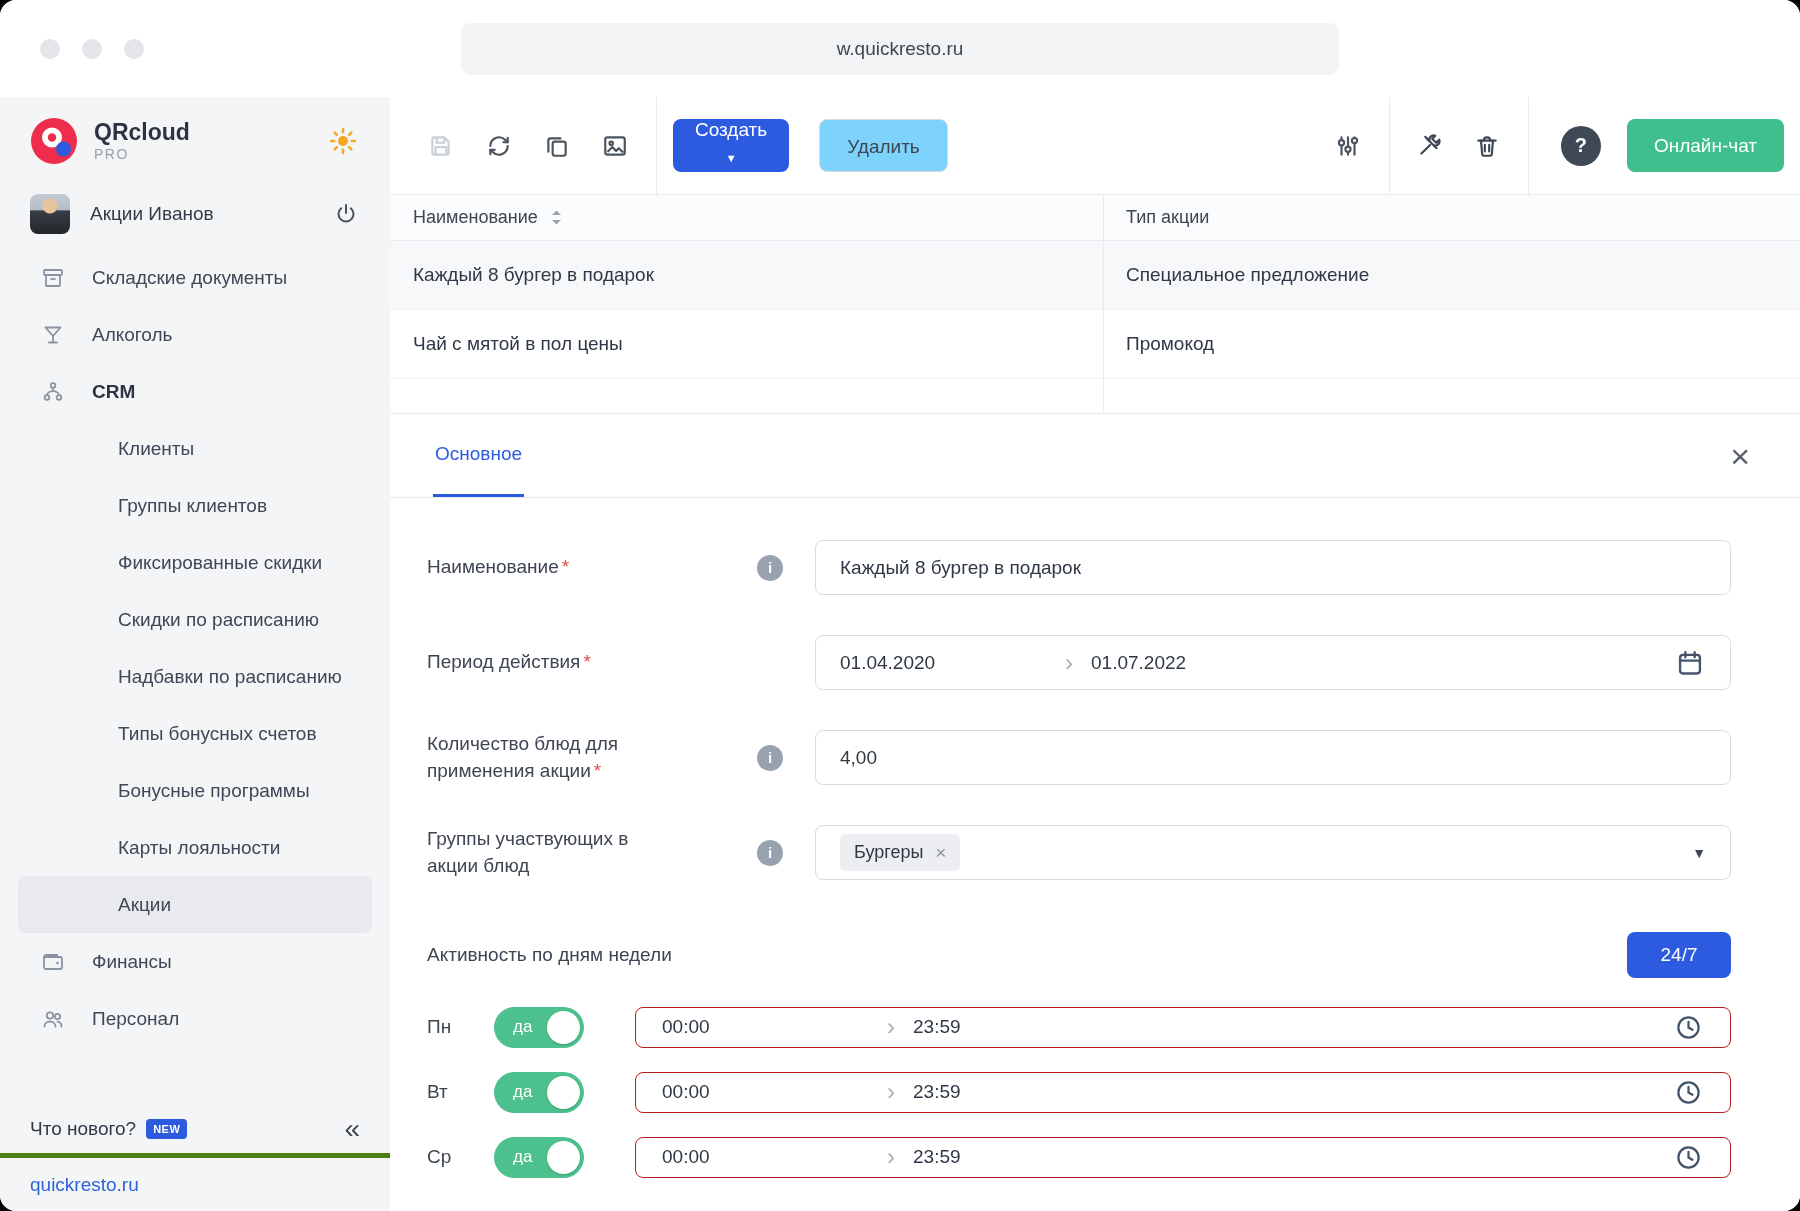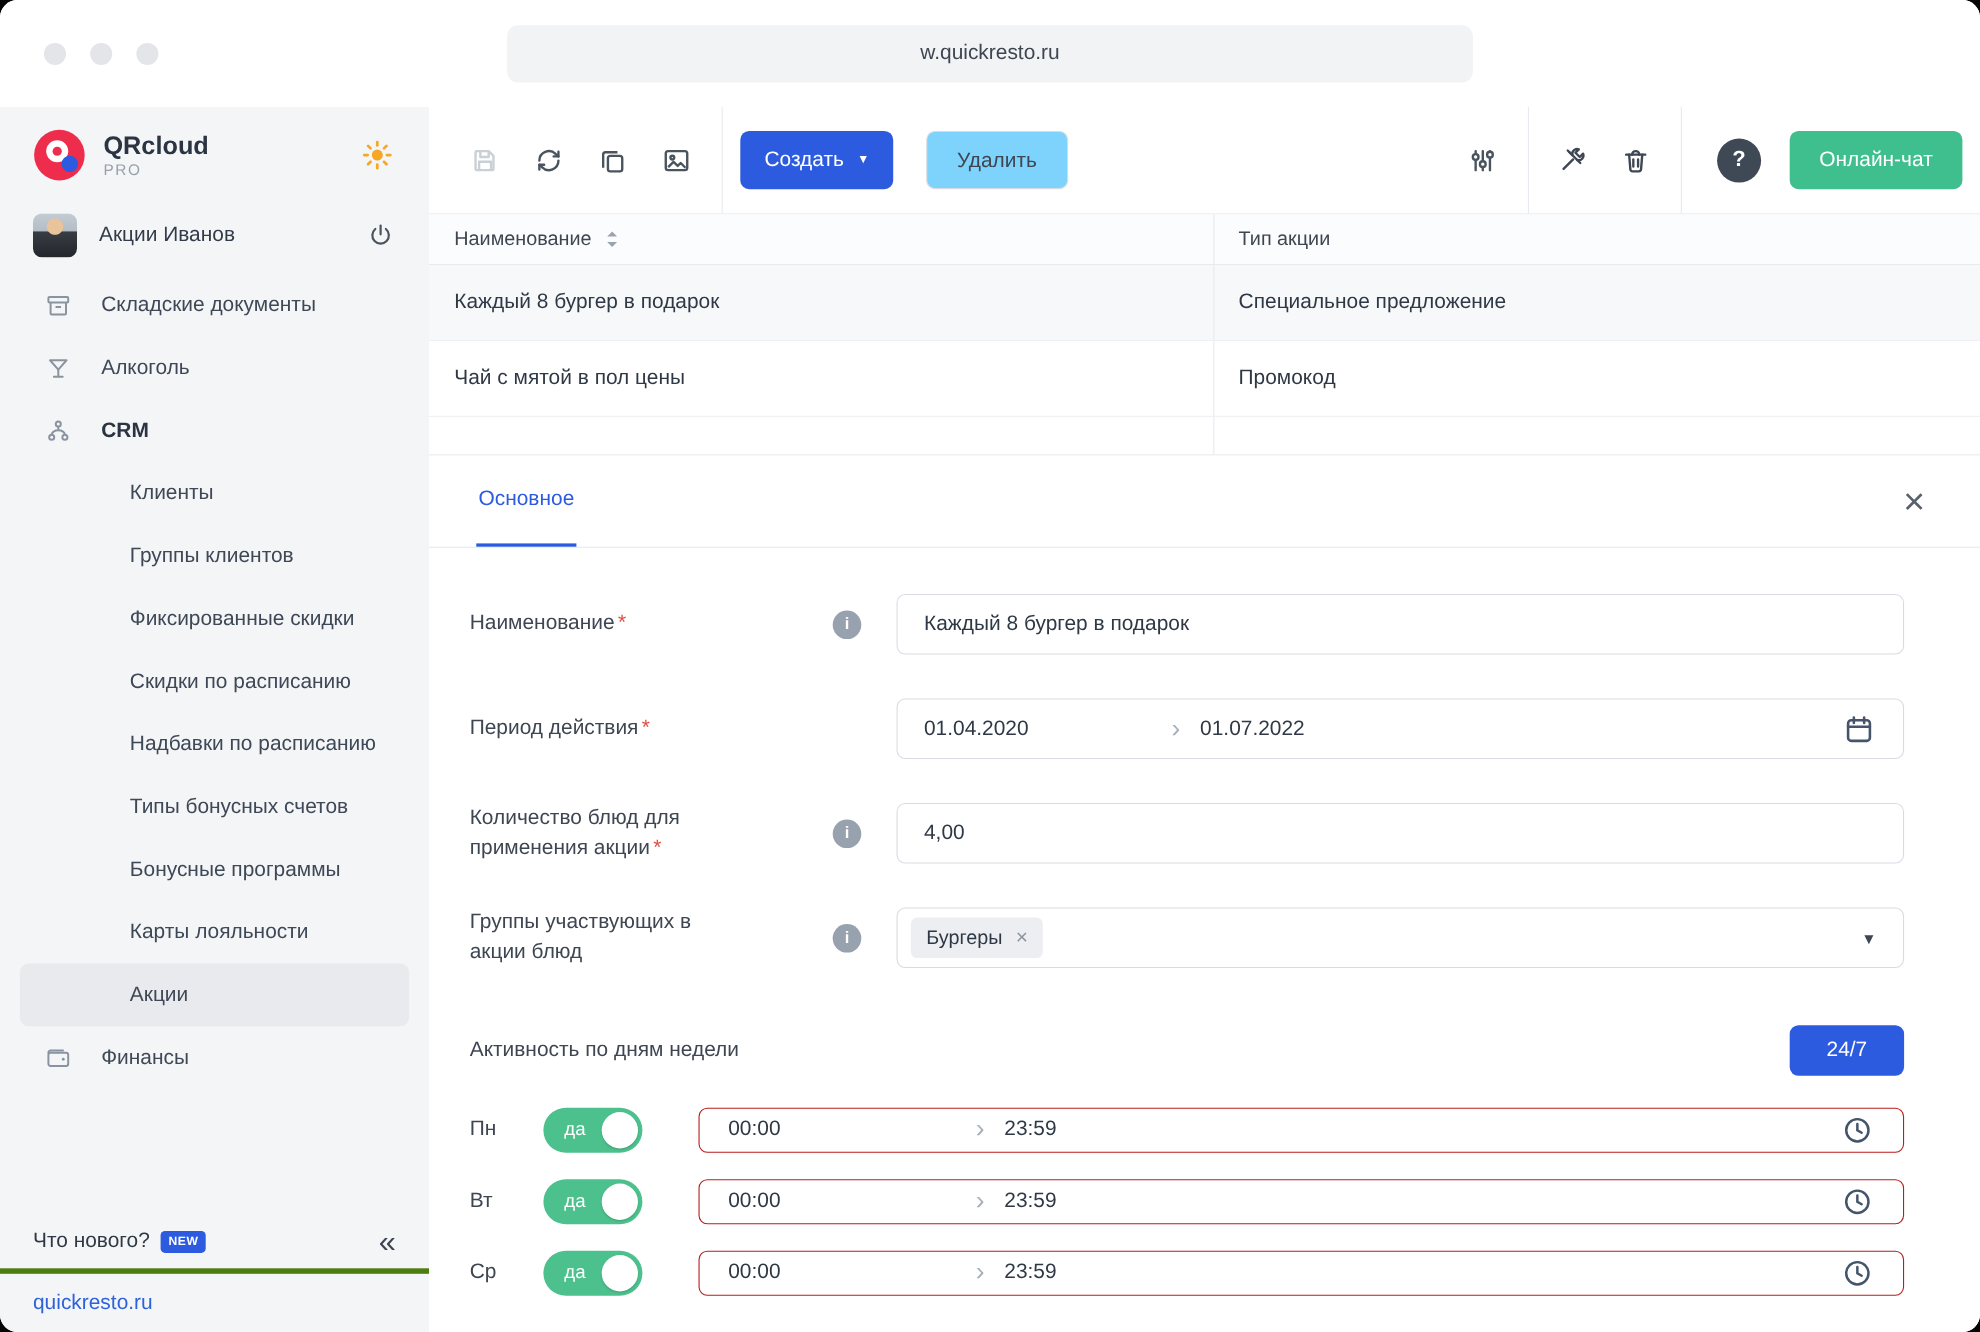--- a/index.html
+++ b/index.html
@@ -44,21 +44,21 @@
   .collapse { margin-left: auto; font-size: 28px; color: #3e4652; cursor: pointer; line-height: 1; background: none; border: none; }
   .link-row { height: 58px; border-top: 5px solid #4d7c0f; display: flex; align-items: center; padding: 0 30px; }
   .site-link { color: #2d62d8; font-size: 19px; text-decoration: none; cursor: pointer; }
 
   
   .main { flex: 1; display: flex; flex-direction: column; min-width: 0; background: #fff; }
 
   .toolbar { height: 98px; flex: none; display: flex; align-items: center; padding-left: 28px; border-bottom: 1px solid #e7eaee; }
   .tbtn { width: 46px; height: 46px; border: none; background: none; display: flex; align-items: center; justify-content: center; cursor: pointer; margin-right: 12px; border-radius: 8px; }
   .tb-sep { width: 1px; align-self: stretch; background: #e7eaee; margin: 0 16px 0 6px; flex: none; }
-  .btn-create { height: 53px; padding: 0 22px; border: none; border-radius: 8px; background: #2d5be0; color: #fff; font-size: 19px; display: flex; align-items: center; gap: 12px; cursor: pointer; font-family: inherit; }
+  .btn-create { height: 53px; padding: 0 22px; border: none; border-radius: 8px; background: #2d5be0; color: #fff; font-size: 19px; display: flex; align-items: center; gap: 12px; cursor: pointer; font-family: inherit; flex-direction: column; }
   .btn-create .caret { font-size: 11px; line-height: 1; }
   .btn-delete { height: 53px; padding: 16px 27px; margin-left: 30px; border: 1px solid #d8dce2; border-radius: 8px; background: #7dd3fc; color: #3e4652; font-size: 19px; cursor: pointer; font-family: inherit; }
   .tb-right { margin-left: auto; display: flex; align-items: center; height: 100%; }
   .help-btn { width: 40px; height: 40px; border-radius: 50%; background: #3f4855; color: #fff; border: none; font-size: 20px; font-weight: bold; cursor: pointer; display: flex; align-items: center; justify-content: center; margin: 0 6px 0 16px; font-family: inherit; }
   .btn-chat { height: 53px; padding: 0 27px; margin: 0 16px 0 20px; border: none; border-radius: 8px; background: #3fbe8e; color: #fff; font-size: 19px; cursor: pointer; font-family: inherit; }
 
   
   .thead { height: 46px; flex: none; display: flex; border-bottom: 1px solid #e7eaee; background: #fbfcfd; font-size: 18px; color: #3e4652; }
   .c-name { width: 714px; flex: none; padding-left: 23px; border-right: 1px solid #e7eaee; display: flex; align-items: center; }
   .c-type { flex: 1; padding-left: 22px; display: flex; align-items: center; }
@@ -74,21 +74,21 @@
   .tab { display: flex; align-items: center; color: #2d5be0; font-size: 19px; border-bottom: 3px solid #2d5be0; cursor: pointer; padding: 0 2px; }
   .tab-close { margin-left: auto; align-self: center; font-size: 34px; color: #57606c; cursor: pointer; line-height: 1; background: none; border: none; font-family: inherit; }
 
   .pbody { flex: 1; padding: 42px 69px 0 37px; overflow: hidden; }
   .f-row { display: flex; align-items: center; margin-bottom: 40px; }
   .f-label { width: 215px; flex: none; font-size: 19px; color: #3e4652; line-height: 1.4; }
   .req { color: #e14b42; margin-left: 3px; }
   .f-info { width: 173px; flex: none; display: flex; justify-content: flex-end; padding-right: 32px; }
   .info-i { width: 26px; height: 26px; border-radius: 50%; background: #98a2ae; color: #fff; font-size: 15px; font-weight: bold; display: flex; align-items: center; justify-content: center; cursor: pointer; }
   .f-input { flex: 1; height: 55px; border: 1px solid #d8dce2; border-radius: 8px; background: #fff; display: flex; align-items: center; padding: 0 24px; font-size: 19px; color: #2f3946; cursor: text; }
-  .f-input.select { cursor: pointer; padding-left: 12px; }
+  .f-input.select { cursor: pointer; }
   .r-from { width: 225px; flex: none; }
   .r-sep { color: #a7afb8; font-size: 24px; flex: none; line-height: 1; }
   .r-to { margin-left: 18px; }
   .r-spacer { flex: 1; }
   .tag { background: #eceef1; border-radius: 6px; height: 37px; display: flex; align-items: center; padding: 0 14px; gap: 12px; font-size: 18px; color: #2f3946; }
   .tag-x { color: #8a94a0; font-size: 19px; cursor: pointer; background: none; border: none; line-height: 1; }
   .dd-caret { margin-left: auto; font-size: 14px; color: #3e4652; cursor: pointer; }
 
   .act-row { display: flex; align-items: center; margin: 52px 0 26px; }
   .act-label { font-size: 19px; color: #3e4652; }
@@ -209,20 +209,31 @@
           </div>
         <div class="m-item">
           <span class="m-icon">
             <svg width="24" height="24" viewBox="0 0 24 24" fill="none" stroke="#8a94a0" stroke-width="1.8">
                 <path d="M3 8V7a2 2 0 0 1 2-2h12"></path>
                 <rect x="3" y="7" width="18" height="12" rx="2"></rect>
                 <circle cx="16.5" cy="13" r="1.3" fill="#8a94a0" stroke="none"></circle>
               </svg>
           </span>
           <span>Финансы</span>
+        </div>
+        <div class="m-item">
+          <span class="m-icon">
+            <svg width="24" height="24" viewBox="0 0 24 24" fill="none" stroke="#8a94a0" stroke-width="1.8" stroke-linecap="round">
+                <circle cx="9" cy="8.5" r="3.2"></circle>
+                <path d="M3.5 19.5c0-3 2.5-5 5.5-5s5.5 2 5.5 5"></path>
+                <circle cx="16.5" cy="9.5" r="2.6"></circle>
+                <path d="M16.5 14.7c2.4.3 4 2.2 4 4.8"></path>
+              </svg>
+          </span>
+          <span>Персонал</span>
         </div>
       </nav>
 
       <div class="side-bottom">
         <div class="wn-row">
           <span class="wn-text">Что нового?</span>
           <span class="badge-new">NEW</span>
           <button class="collapse">«</button>
         </div>
         <div class="link-row">

